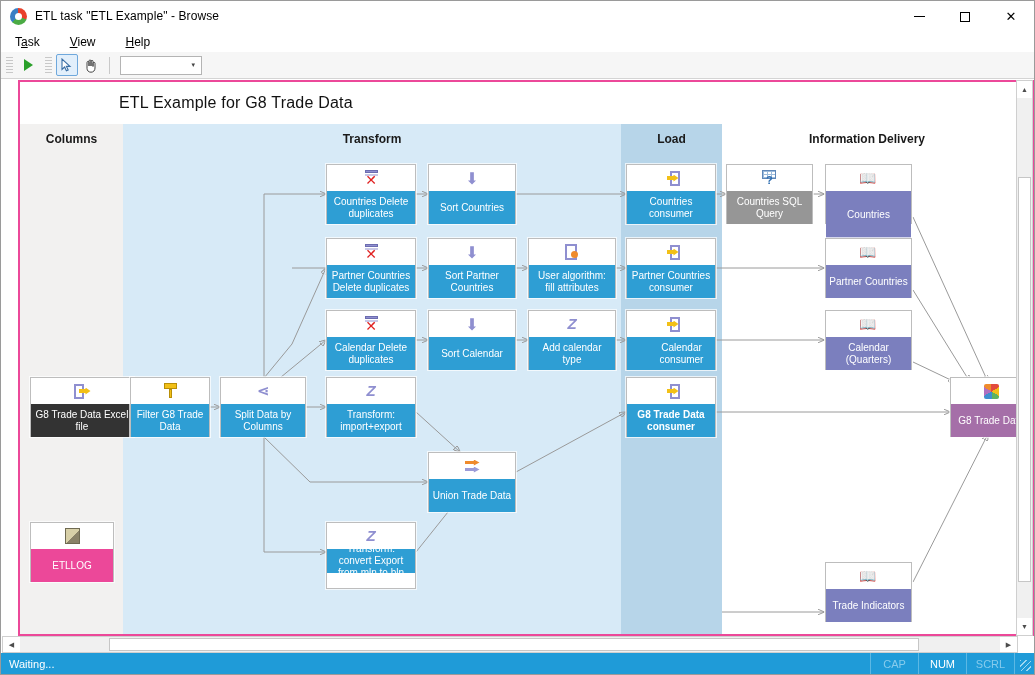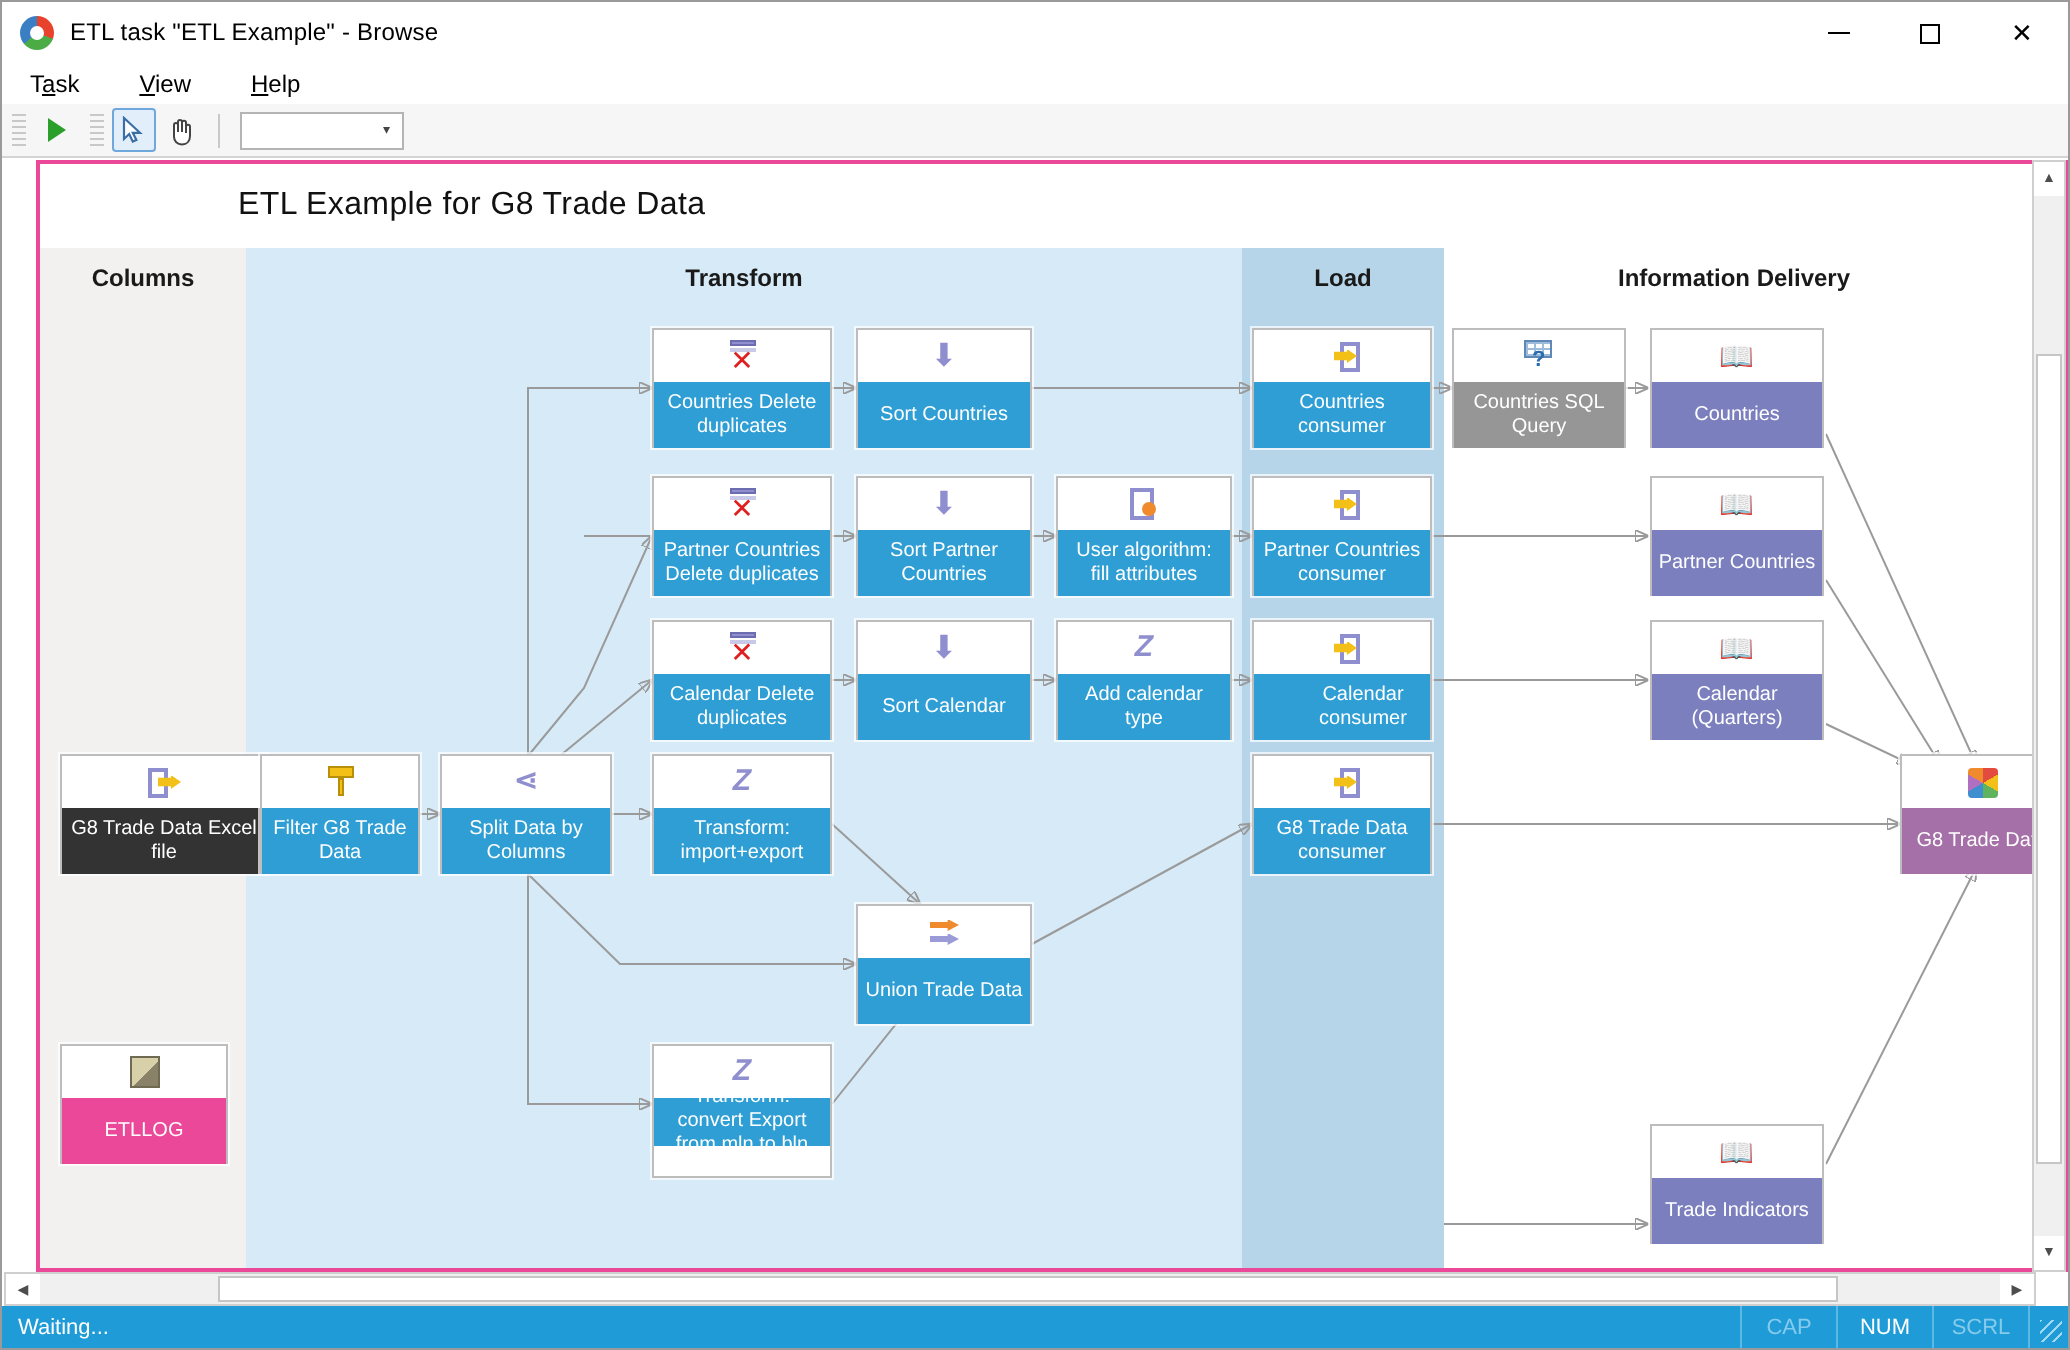--- a/index.html
+++ b/index.html
@@ -456,21 +456,21 @@
       <div class="node n-blue" style="left:606px;top:228px;width:90px;height:60px;">
         <div class="ico">
           <span class="i ic-exp ic-imp">
               <span class="box" style="left:auto;right:0;"></span>
               <span class="arw"></span>
             </span>
         </div>
         <div class="lbl" style="height:33px;padding-left:24px;">Calendar consumer</div>
       </div>
 
-      <div class="node n-blue" style="left:606px;top:295px;width:90px;height:60px;">
+      <div class="node n-blue" style="left:606px;top:295px;width:90px;height:60px;font-weight:bold;">
         <div class="ico">
           <span class="i ic-exp ic-imp">
               <span class="box" style="left:auto;right:0;"></span>
               <span class="arw"></span>
             </span>
         </div>
         <div class="lbl" style="height:33px;">G8 Trade Data consumer</div>
       </div>
 
       <div class="node n-gray" style="left:706px;top:82px;width:87px;height:60px;">
@@ -480,21 +480,21 @@
               <span class="q">?</span>
             </span>
         </div>
         <div class="lbl" style="height:33px;">Countries SQL Query</div>
       </div>
 
       <div class="node n-purple" style="left:805px;top:82px;width:87px;height:60px;">
         <div class="ico">
             <span class="ic-book">📖</span>
           </div>
-        <div class="lbl" style="height:33px;">Countries</div>
+        <div class="lbl" style="height:48px;">Countries</div>
       </div>
 
       <div class="node n-purple" style="left:805px;top:156px;width:87px;height:60px;">
         <div class="ico">
             <span class="ic-book">📖</span>
           </div>
         <div class="lbl" style="height:33px;">Partner Countries</div>
       </div>
 
       <div class="node n-purple" style="left:805px;top:228px;width:87px;height:60px;">

